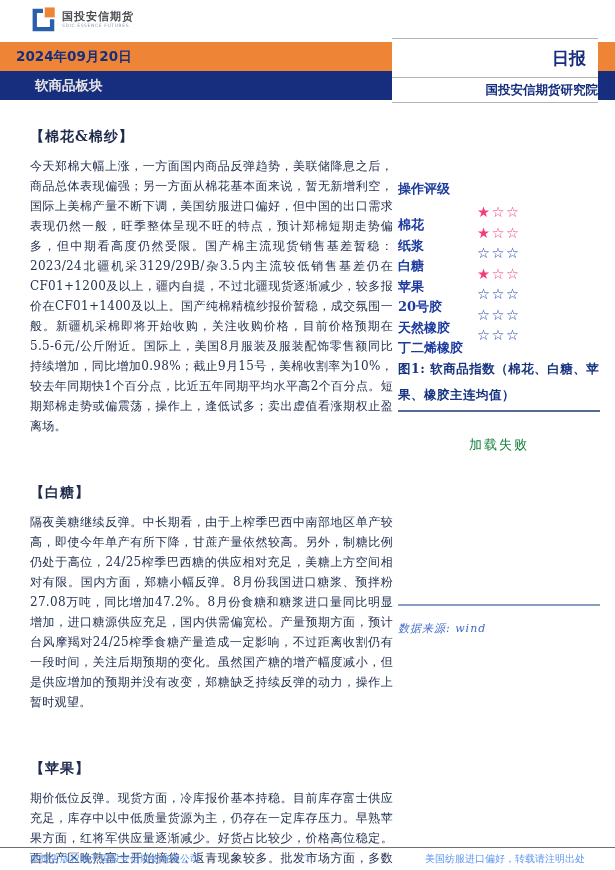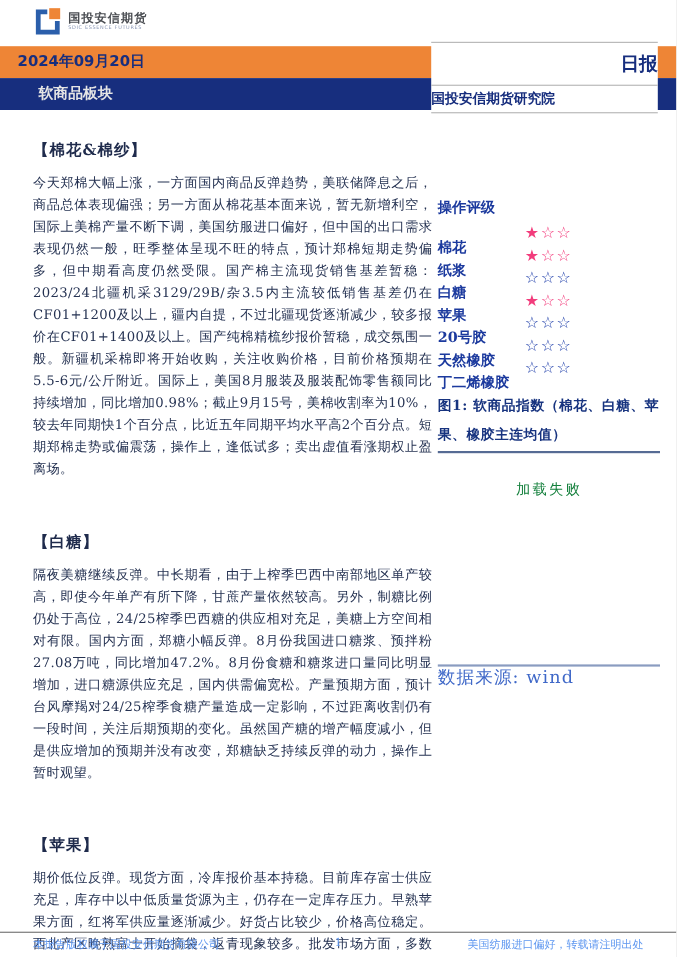--- a/index.html
+++ b/index.html
@@ -30,25 +30,25 @@
     font-family: "DejaVu Sans", sans-serif; font-weight: bold; font-size: 13.5px;
     color: #e5e5e5; line-height: 29px; padding-left: 35px;
   }
   .white-box {
     position: absolute; top: 38px; left: 392px; width: 206px; height: 65px;
     background: #ffffff; z-index: 2;
     border-top: 1px solid #b3b3b3; border-bottom: 1px solid #b3b3b3;
   }
   .wb-row1 {
     height: 39px; border-bottom: 1px solid #b3b3b3;
-    display: flex; align-items: center; justify-content: flex-end; 
+    display: flex; align-items: center; justify-content: flex-end; padding-right: 12px;
   }
   .report-type { font-family: "DejaVu Sans", sans-serif; font-weight: bold; font-size: 17px; color: var(--navy, #172E7E); }
   .wb-row2 {
-    height: 24px; display: flex; align-items: center; justify-content: flex-start; padding-right: 15px;
+    height: 24px; display: flex; align-items: center; justify-content: flex-end; padding-right: 0;
   }
   .institute { font-family: "DejaVu Sans", sans-serif; font-weight: bold; font-size: 12.5px; color: var(--navy, #172E7E); }
 
   
   .main-col { position: absolute; top: 128px; left: 30px; width: 363px; }
   .section-title {
     font-size: 14px; font-weight: bold; color: #1f2b4c; letter-spacing: 1px;
   }
   .section-title + .section-body { margin-top: 10px; }
   .section-block + .section-block { margin-top: 48px; }
@@ -65,21 +65,21 @@
   .stars { font-size: 14.5px; letter-spacing: 1.5px; line-height: 1; }
 
   .figure { margin-top: 10px; }
   .figure-title { font-size: 12.5px; font-weight: bold; color: #17337f; line-height: 26px; letter-spacing: 0.5px; }
   .figure-box {
     margin-top: 2px; height: 196px;
     border-top: 2px solid #566b94;
     border-bottom: 2px solid #8a9cc0;
   }
   .figure-placeholder { text-align: center; padding-top: 24px; font-size: 13px; color: #15803d; letter-spacing: 2px; }
-  .figure-source { margin-top: 0; font-size: 16px; color: #3f68c8; letter-spacing: 1px; }
+  .figure-source { margin-top: 15px; font-style: italic; font-size: 11px; color: #3f68c8; letter-spacing: 1px; }
 
   
   .footer {
     position: absolute; left: 0; right: 0; top: 847px;
     border-top: 1px solid #6e6e6e;
   }
   .footer-inner { display: flex; padding: 4px 30px 0 30px; font-size: 10px; color: #5e97f0; }
   .footer-left { flex: 1; text-align: left; }
   .footer-page { width: 40px; text-align: center; }
   .footer-right { flex: 1; text-align: right; }

